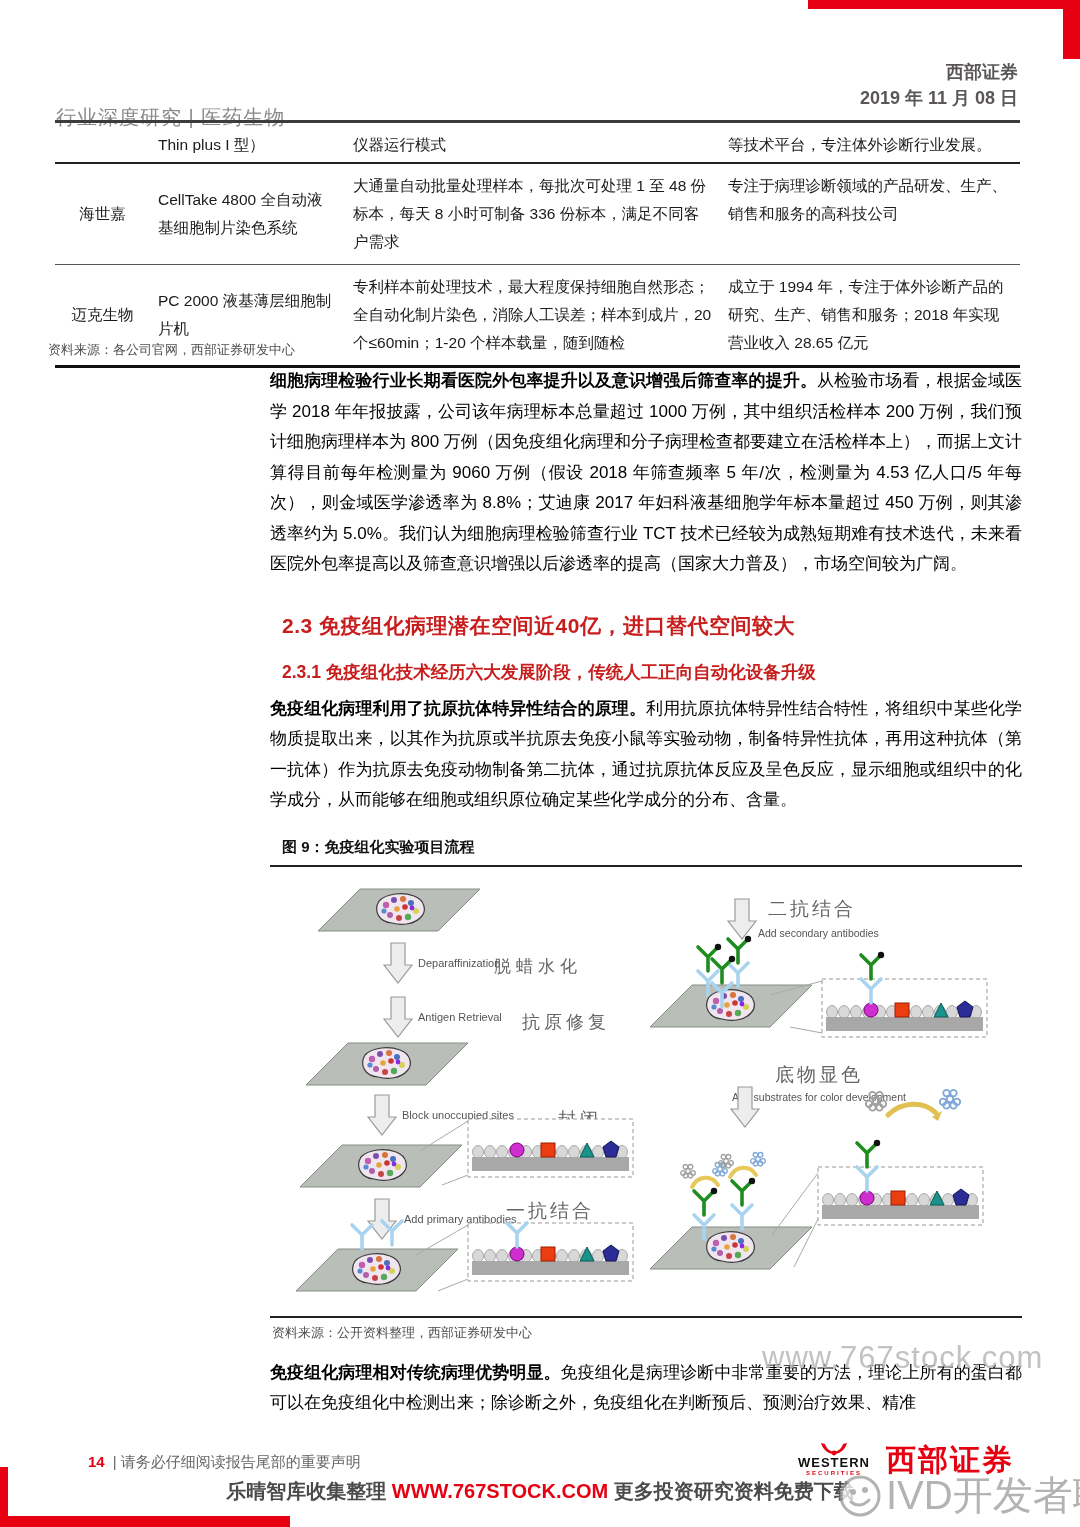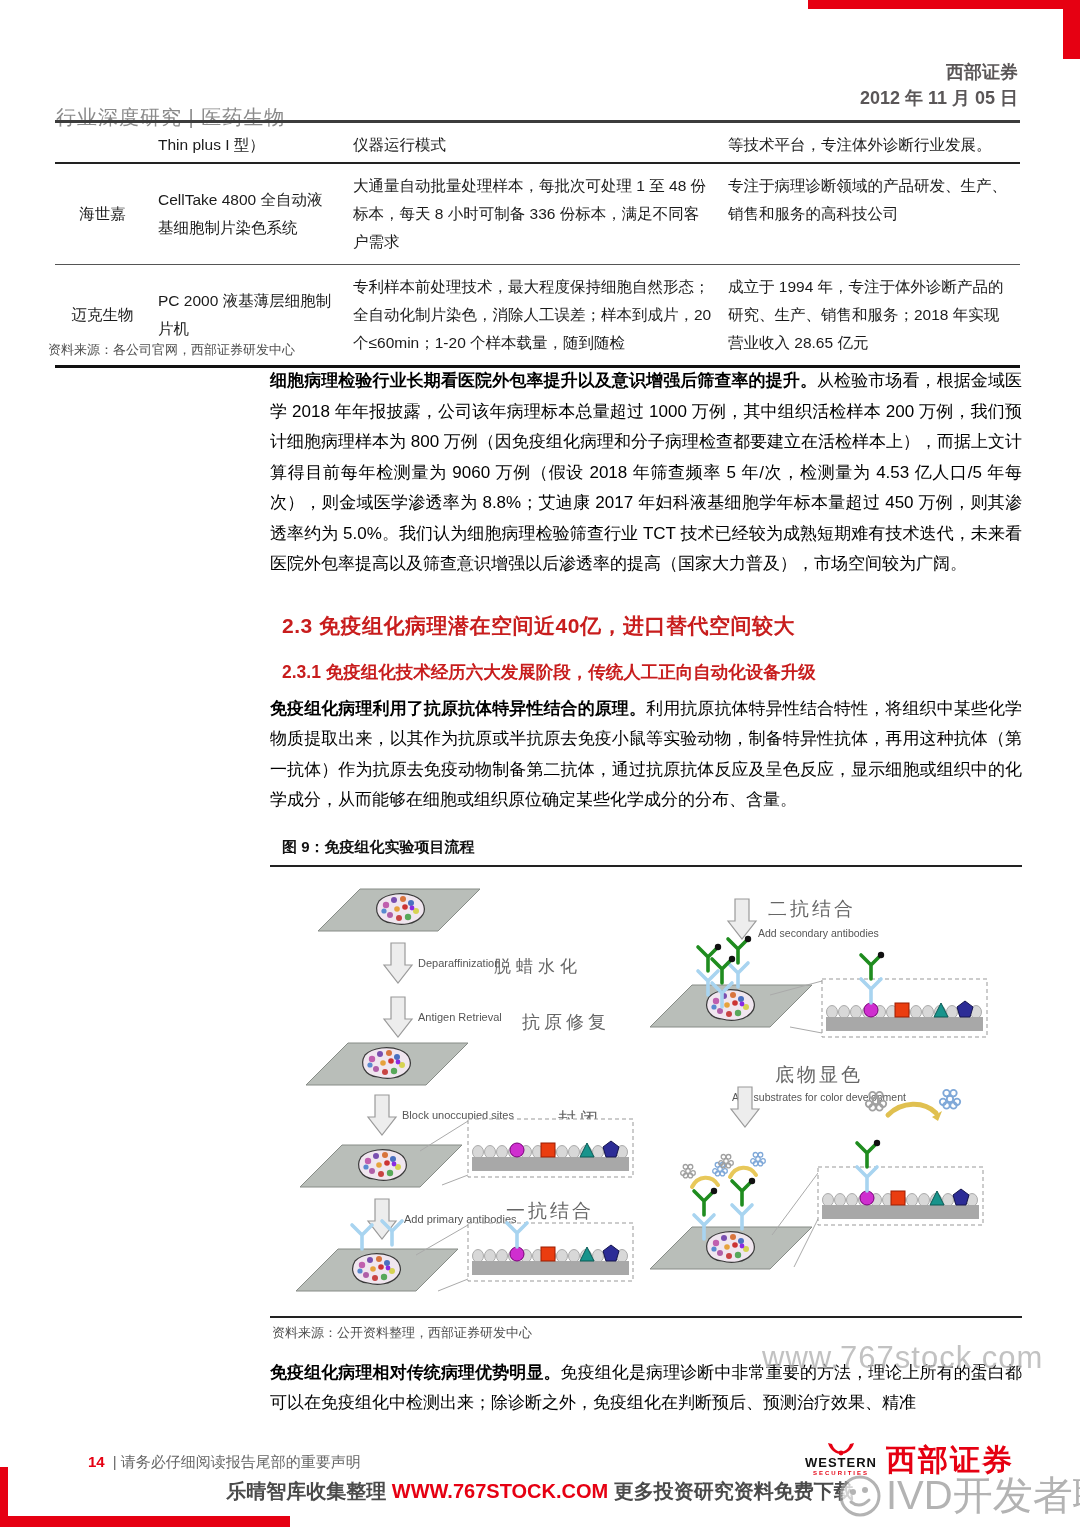--- a/index.html
+++ b/index.html
@@ -47,21 +47,21 @@
   .para3 { margin-top:16px; }
 
   
   .wm-mid { position:absolute; left:762px; top:1340px; width:318px; overflow:hidden; white-space:nowrap; font-size:31px; color:#b8b8b8; opacity:0.85; letter-spacing:1px; z-index:5; }
   .wm-bottom { position:absolute; left:838px; top:1468px; display:flex; align-items:center; gap:4px; color:#9a9a9a; font-size:40px; opacity:0.75; z-index:6; white-space:nowrap; }
   .wm-logo { width:44px; height:44px; flex:0 0 auto; }
 
   
   .ft-left { position:absolute; left:88px; top:1453px; font-size:15px; color:#666; }
   .ft-left .pn { color:#e60012; font-weight:bold; margin-right:8px; }
-  .ft-logo { position:absolute; right:66px; top:1440px; display:flex; align-items:flex-start; gap:9px; }
+  .ft-logo { position:absolute; right:66px; top:1440px; display:flex; align-items:flex-start; gap:16px; }
   .wlogo { display:flex; flex-direction:column; align-items:center; line-height:1; padding-top:2px; }
   .wlogo .bull { width:30px; height:14px; }
   .wlogo .wname { font-size:13px; font-weight:bold; color:#111; letter-spacing:1px; }
   .wlogo .wsub { font-size:6px; font-weight:bold; color:#e60012; letter-spacing:2px; margin-top:1px; }
   .ft-logo .zh { font-size:30px; font-weight:bold; color:#e60012; letter-spacing:2px; }
   .ft-promo { position:absolute; left:0; right:0; top:1478px; text-align:center; font-size:20px; font-weight:bold; color:#4a4a4a; z-index:4; white-space:nowrap; }
   .ft-promo .url { color:#e60012; }
 
   
   .baccent-v { position:absolute; left:0; top:1467px; width:8px; height:60px; background:#e60012; }
@@ -72,21 +72,21 @@
 </head>
 <body>
 
 <div class="page">
 
   <div class="accent-h"></div>
   <div class="accent-v"></div>
 
   <div class="hdr-category">行业深度研究 | 医药生物</div>
   <div class="hdr-brand">西部证券</div>
-  <div class="hdr-date">2012 年 11 月 05 日</div>
+  <div class="hdr-date">2019 年 11 月 08 日</div>
   <div class="hdr-rule"></div>
 
   <div class="tbl">
     <div class="trow r0">
       <div class="c-company"></div>
       <div class="c-product">Thin plus I 型）</div>
       <div class="c-mode">仪器运行模式</div>
       <div class="c-profile">等技术平台，专注体外诊断行业发展。</div>
     </div>
     <div class="trow r1">

